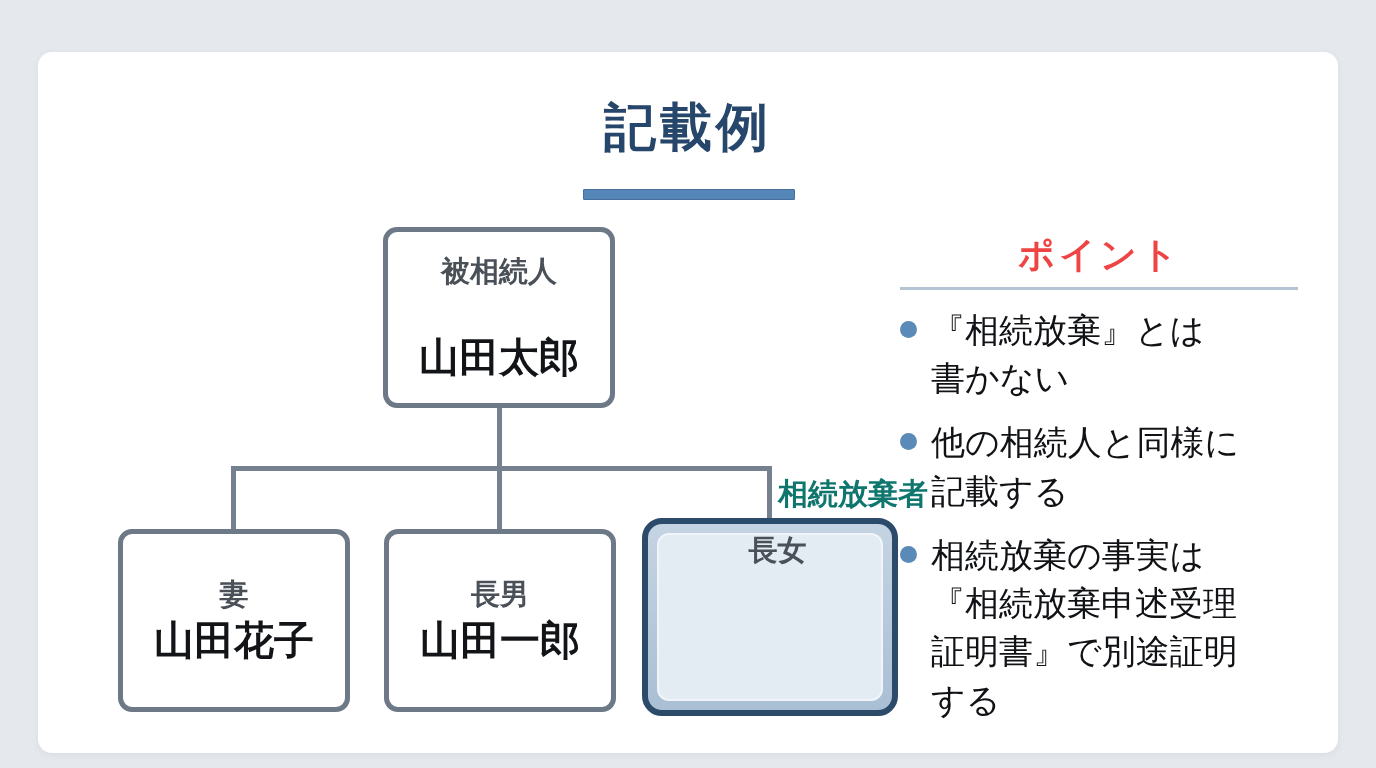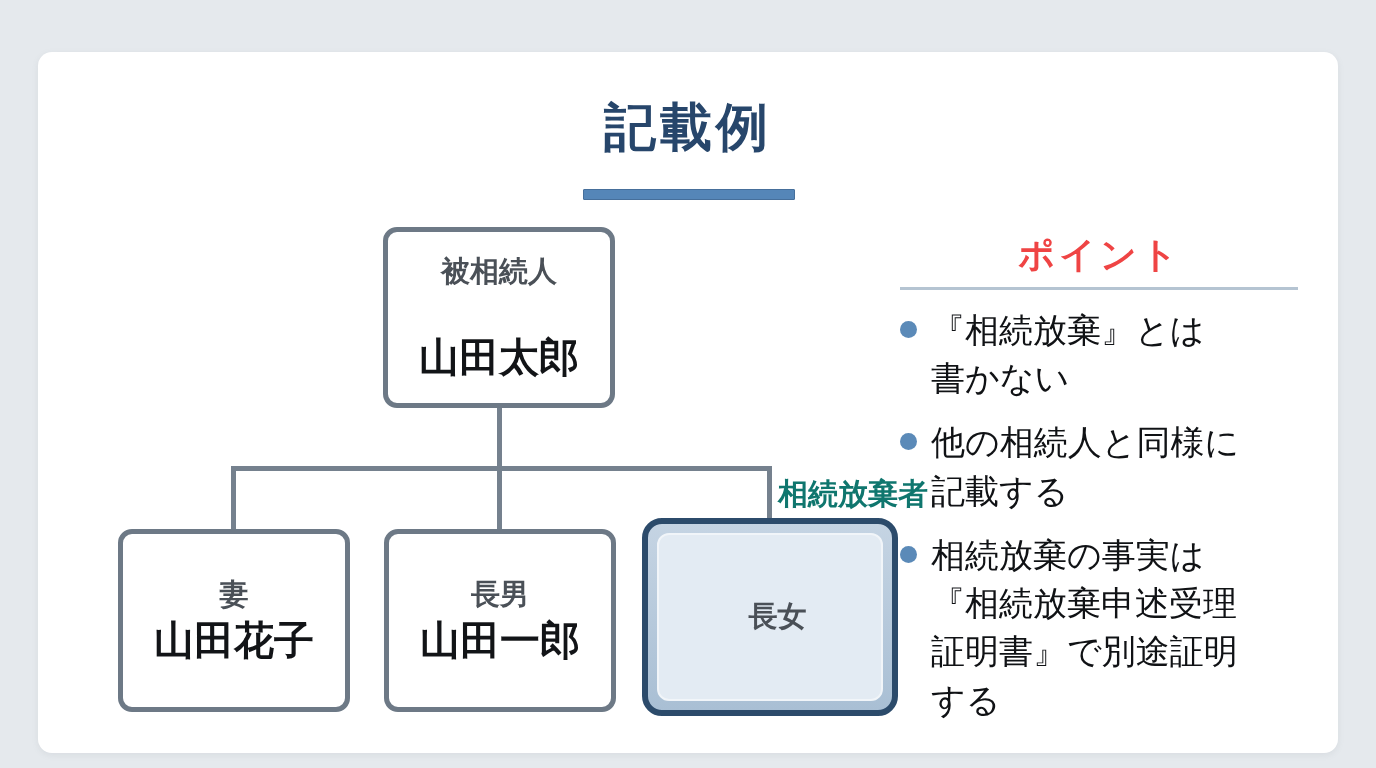--- a/index.html
+++ b/index.html
@@ -47,21 +47,21 @@
   .name{font-size:40px;font-weight:bold;color:#121417;line-height:1.1;}
   
   .box-hl{
     position:absolute;left:604px;top:466px;width:244px;height:186px;
     border:6px solid #2c4b6b;border-radius:20px;
     background:linear-gradient(180deg,#c5d4e3 0%,#a9bfd4 100%);
   }
   .box-hl-inner{
     position:absolute;inset:9px;border-radius:12px;
     background:#e3ebf3;border:2px solid #f1f5f9;
-    display:flex;flex-direction:column;align-items:center;justify-content:center;
+    display:flex;flex-direction:column;align-items:center;
     gap:8px;
     padding-left:15px;
   }
   .renounce-tag{
     position:absolute;left:740px;top:425px;width:160px;
     font-size:30px;font-weight:bold;color:#0f766e;line-height:1.1;
     white-space:nowrap;
   }
   
   .points{position:absolute;left:862px;top:180px;width:400px;}

